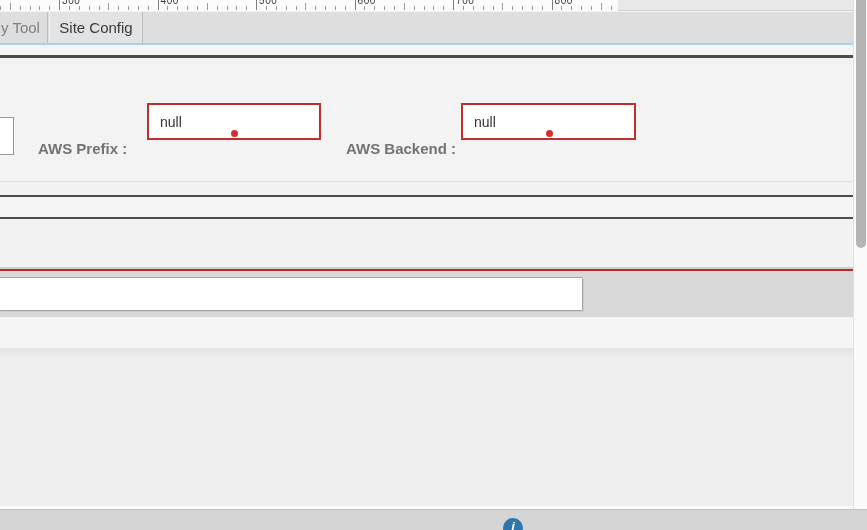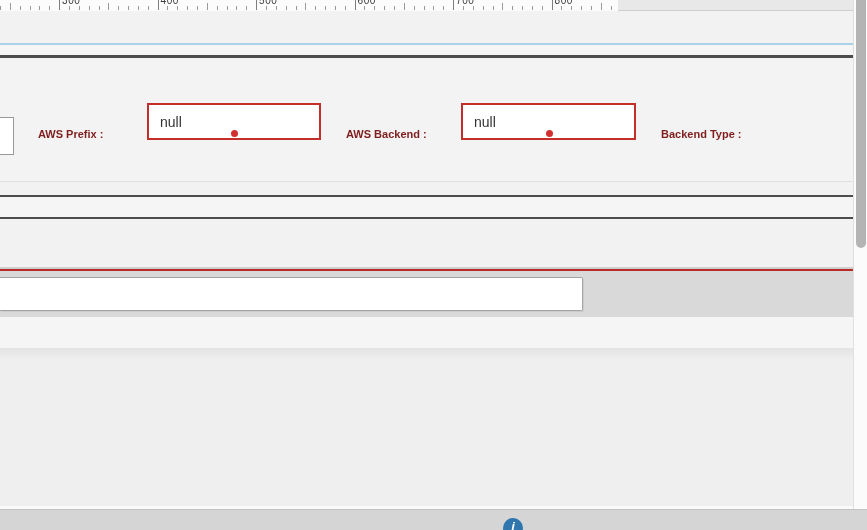--- a/index.html
+++ b/index.html
@@ -33,21 +33,21 @@
   .blue-line{position:absolute;left:0;top:43px;width:853px;height:2px;background:var(--tab-underline);}
   .gap-strip{position:absolute;left:0;top:45px;width:853px;height:10px;background:#f5f5f5;}
   .dark-line{position:absolute;left:0;width:853px;height:2px;background:var(--dark-divider);}
   .dl1{top:55px;height:3px;}
   .dl2{top:195px;}
   .dl3{top:217px;}
 
   
   .form-section{position:absolute;left:0;top:58px;width:853px;height:124px;background:#f3f3f3;border-bottom:1px solid #e0e0e0;}
   .edge-input{position:absolute;left:0;top:117px;width:14px;height:38px;background:#ffffff;border:1px solid #999;border-left:none;}
-  .field-label{position:absolute;top:128px;font-size:11px;font-weight:bold;color:#7f1d1d;white-space:nowrap;}
+  .field-label{position:absolute;top:140px;font-size:15px;font-weight:bold;color:#737373;white-space:nowrap;}
   .lbl-prefix{left:38px;}
   .lbl-region{left:346px;}
   .lbl-backend{left:661px;}
   .invalid-wrap{position:absolute;top:103px;height:37px;}
   .iw1{left:147px;width:174px;}
   .iw2{left:461px;width:175px;}
   .invalid-input{width:100%;height:100%;border:2px solid var(--invalid-border);background:#ffffff;font-family:"Liberation Sans",sans-serif;font-size:14px;color:#333;padding:0 0 0 11px;outline:none;}
   .invalid-dot{position:absolute;left:calc(50% - 3px);bottom:3px;width:7px;height:7px;border-radius:50%;background:var(--invalid-dot);}
   .novalue-box{position:absolute;left:782px;top:119px;width:84px;height:37px;background:var(--disabled-bg);border:1px solid #9a9a9a;border-radius:3px;display:flex;align-items:center;padding-left:10px;font-size:14px;color:#4f4f4f;white-space:nowrap;}
 
@@ -142,20 +142,28 @@
       <div class="tick mid" style="left: 600.9px;"></div>
       <div class="tick minor" style="left: 610.7px;"></div>
       <div class="rlabel" style="left: 62.1px;">300</div>
       <div class="rlabel" style="left: 160.6px;">400</div>
       <div class="rlabel" style="left: 259.1px;">500</div>
       <div class="rlabel" style="left: 357.6px;">600</div>
       <div class="rlabel" style="left: 456.1px;">700</div>
       <div class="rlabel" style="left: 554.6px;">800</div>
     </div>
 
+  <div class="tabbar">
+    <div class="tab tab-ytool">
+      <span>y Tool</span>
+    </div>
+    <div class="tab tab-site">
+      <span>Site Config</span>
+    </div>
+  </div>
 
   <div class="blue-line"></div>
   <div class="gap-strip"></div>
   <div class="dark-line dl1"></div>
 
   <div class="form-section"></div>
 
   <input class="edge-input" value="" style="">
 
   <div class="field-label lbl-prefix">AWS Prefix :</div>
@@ -163,21 +171,20 @@
     <input class="invalid-input" value="null" style="">
     <span class="invalid-dot"></span>
   </div>
 
   <div class="field-label lbl-region">AWS Backend :</div>
   <div class="invalid-wrap iw2">
     <input class="invalid-input" value="null" style="">
     <span class="invalid-dot"></span>
   </div>
 
-  <div class="field-label lbl-backend">Backend Type :</div>
 
   <div class="dark-line dl2"></div>
   <div class="mid-strip"></div>
   <div class="dark-line dl3"></div>
 
   <div class="pre-red"></div>
   <div class="red-line"></div>
 
   <div class="grey-band">
     <input class="wide-input" value="" style="">

